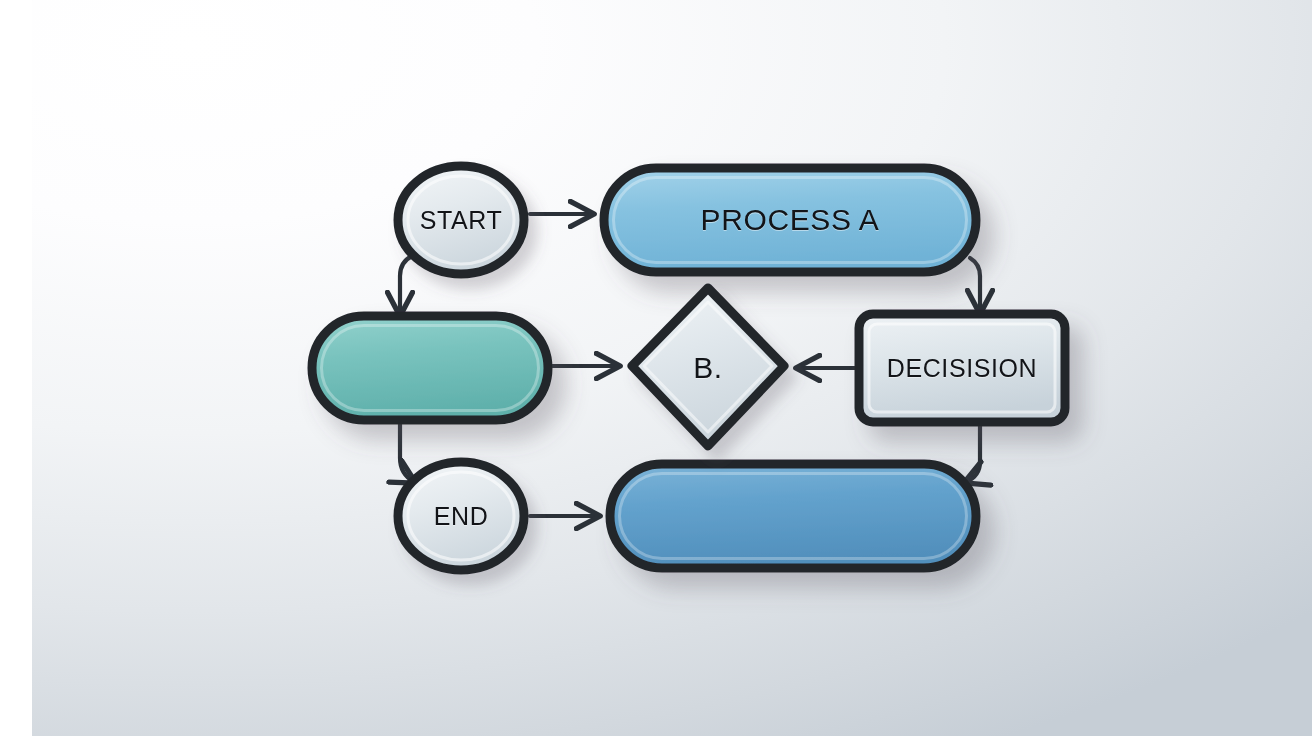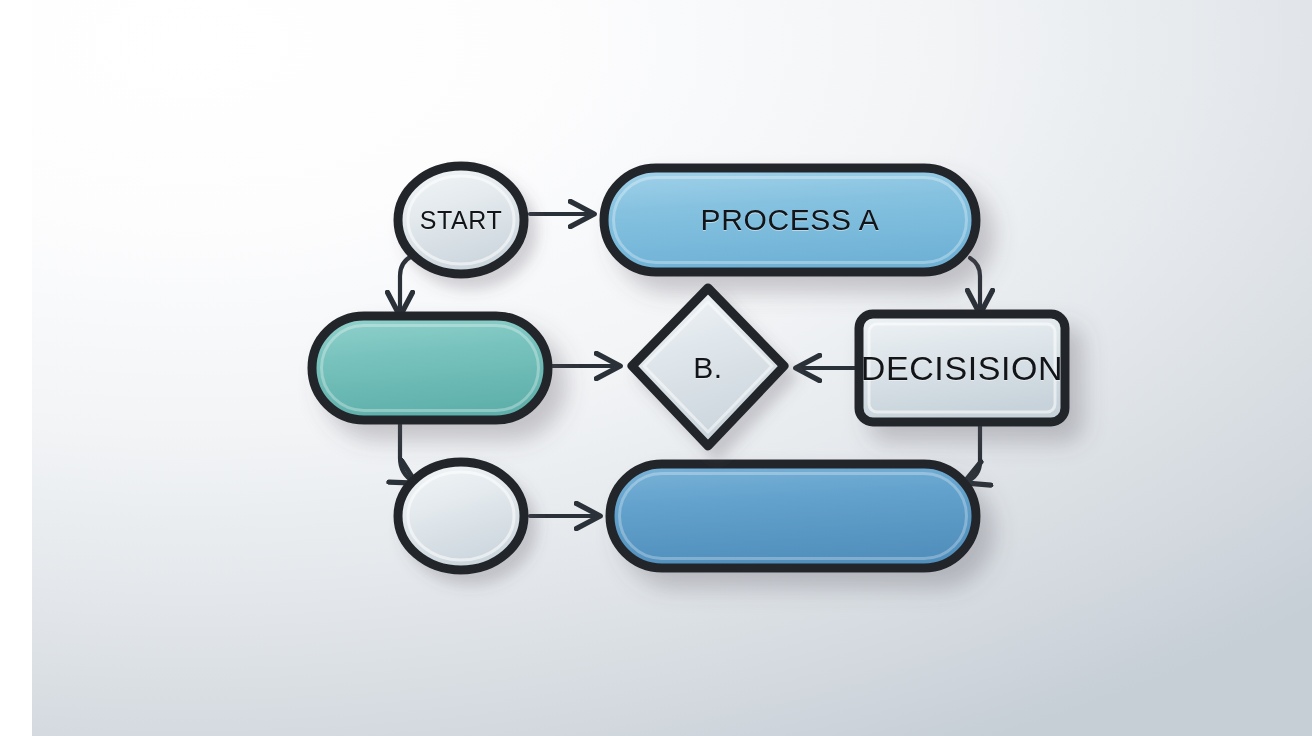--- a/index.html
+++ b/index.html
@@ -36,21 +36,21 @@
     align-items: center;
     justify-content: center;
     color: #121418;
     letter-spacing: 0.6px;
     white-space: nowrap;
     pointer-events: none;
     text-shadow: 0 1px 0 rgba(255,255,255,0.45);
   }
   .lbl-terminator { font-size: 25px; }
   .lbl-process    { font-size: 30px; }
-  .lbl-decision   { font-size: 34px; }
+  .lbl-decision   { font-size: 25px; }
   .lbl-diamond    { font-size: 30px; }
   .hit {
     position: absolute;
     background: transparent;
   }
 </style>
 </head>
 <body>
 
 <div id="canvas">
@@ -158,20 +158,21 @@
 
   <div class="node-label lbl-terminator" style="left:366px; top:194px; width:126px; height:52px;">START</div>
 
   <div class="node-label lbl-process" style="left:572px; top:194px; width:372px; height:52px;">PROCESS A</div>
 
 
   <div class="node-label lbl-diamond" style="left:616px; top:342px; width:120px; height:52px;">B.</div>
 
   <div class="node-label lbl-decision" style="left:827px; top:342px; width:206px; height:52px;">DECISISION</div>
 
+  <div class="node-label lbl-terminator" style="left:366px; top:490px; width:126px; height:52px;">END</div>
 
 
   <div class="hit" style="left:366px; top:166px; width:126px; height:108px;"></div>
   <div class="hit" style="left:572px; top:168px; width:372px; height:104px;"></div>
   <div class="hit" style="left:280px; top:316px; width:236px; height:104px;"></div>
   <div class="hit" style="left:600px; top:288px; width:152px; height:158px;"></div>
   <div class="hit" style="left:827px; top:314px; width:206px; height:108px;"></div>
   <div class="hit" style="left:366px; top:462px; width:126px; height:108px;"></div>
   <div class="hit" style="left:578px; top:464px; width:366px; height:104px;"></div>
 

